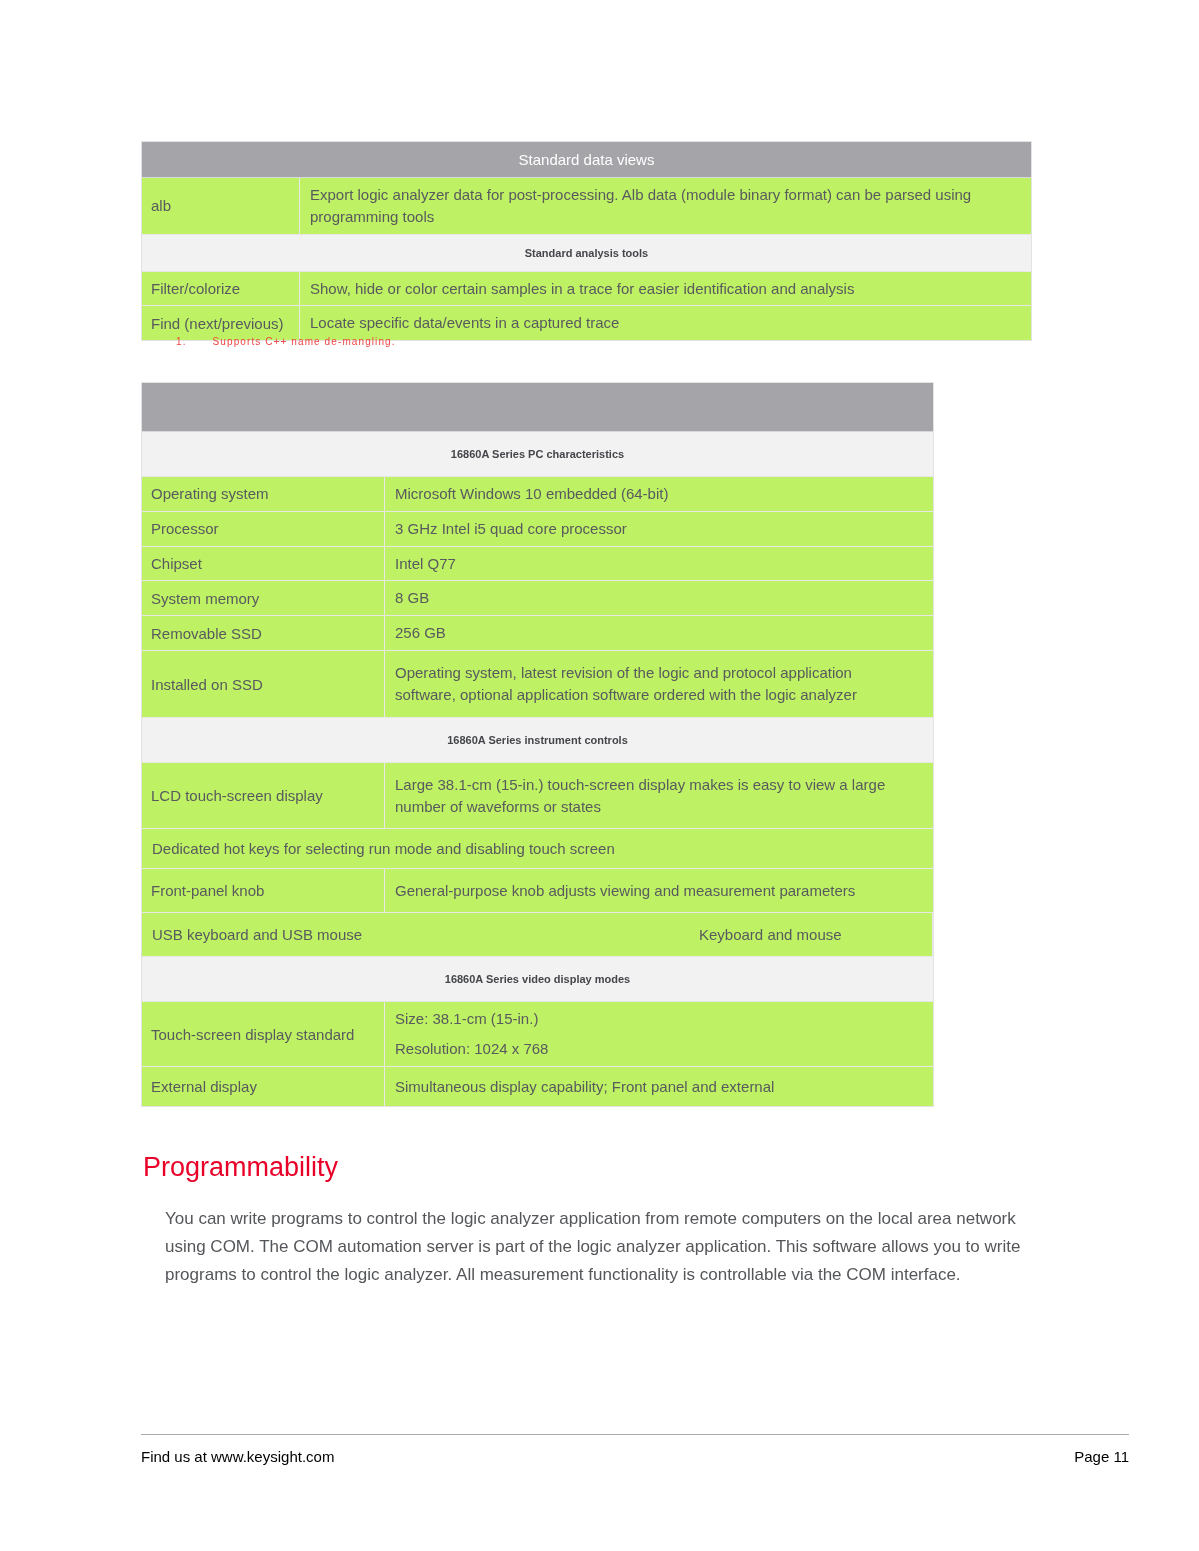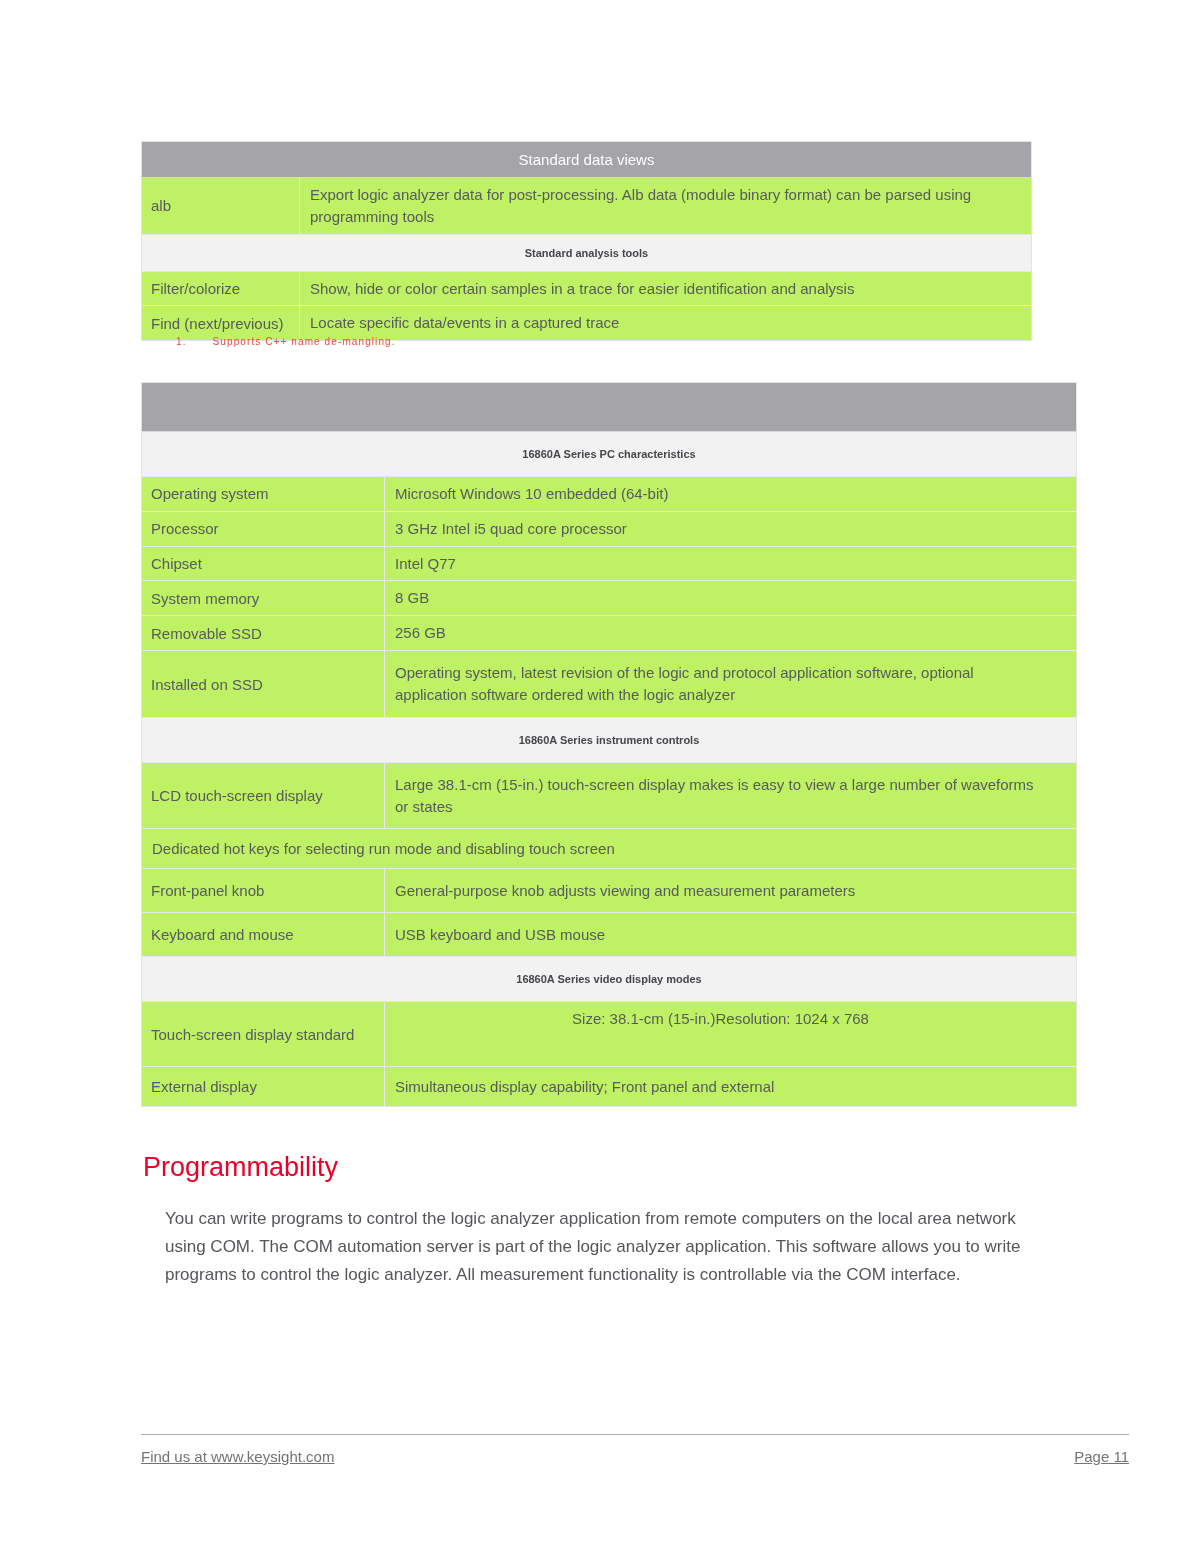--- a/index.html
+++ b/index.html
@@ -40,26 +40,26 @@
   .lbl {
     flex-shrink:0;
     border-right:1px solid #e8e8e8;
     padding:6px 8px 6px 9px;
   }
   .val {
     flex:1;
     padding:6px 30px 6px 10px;
     line-height:1.45;
   }
-  .val.multiline { flex-direction:row; align-items:flex-start; justify-content:center; }
+  .val.multiline { flex-direction:column; align-items:flex-start; justify-content:space-between; }
   .t1 { left:141px; top:141px; width:891px; }
   .t1 .thead { height:35px; }
   .t1 .band { height:36px; }
   .t1 .lbl { width:158px; }
-  .t2 { left:141px; top:382px; width:936px; }
+  .t2 { left:141px; top:382px; width:793px; }
   .t2 .thead { height:48px; }
   .t2 .band { height:44px; }
   .t2 .lbl { width:243px; }
   
   .footnote {
     position:absolute; left:176px; top:336px;
     font-size:10px; color:#ef4444; letter-spacing:1.1px;
   }
   .footnote .fn-num { display:inline-block; margin-right:26px; }
   
@@ -72,21 +72,21 @@
     font-size:17px; line-height:28px; color:#54565a;margin-left:22px;
   }
   .p1 { top:1205px; }
   .p2 { top:1327px; }
   
   .footer {
     position:absolute; left:141px; top:1434px; width:988px;
     border-top:1px solid #ababab;
     padding-top:13px;
     display:flex; justify-content:space-between;
-    font-size:15px; color:#737373;text-decoration:underline;
+    font-size:15px; color:#000000;
   }
 </style>
 </head>
 <body>
 
 <div class="page">
 
   <div class="tbl t1">
     <div class="thead">Standard data views</div>
 
@@ -146,22 +146,22 @@
       <div class="td val">Large 38.1-cm (15-in.) touch-screen display makes is easy to view a large number of waveforms or states</div>
     </div>
     <div class="tr" style="min-height:40px">
       <div class="td val">Dedicated hot keys for selecting run mode and disabling touch screen</div>
     </div>
     <div class="tr" style="min-height:44px">
       <div class="td lbl">Front-panel knob</div>
       <div class="td val">General-purpose knob adjusts viewing and measurement parameters</div>
     </div>
     <div class="tr" style="min-height:44px">
+      <div class="td val">USB keyboard and USB mouse</div>
       <div class="td lbl">Keyboard and mouse</div>
-      <div class="td val">USB keyboard and USB mouse</div>
     </div>
 
     <div class="band">16860A Series video display modes</div>
     <div class="tr" style="min-height:65px">
       <div class="td lbl">Touch-screen display standard</div>
       <div class="td val multiline">
         <div>Size: 38.1-cm (15-in.)</div>
         <div>Resolution: 1024 x 768</div>
       </div>
     </div>

